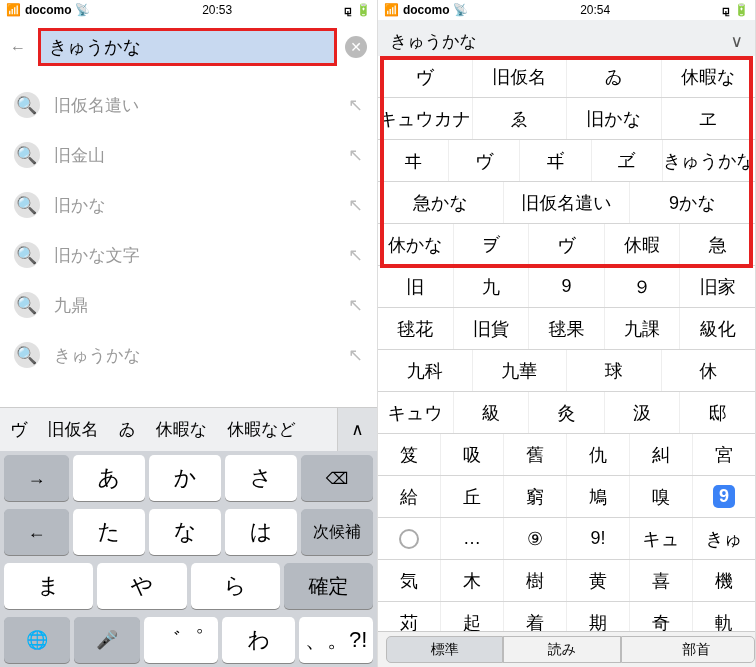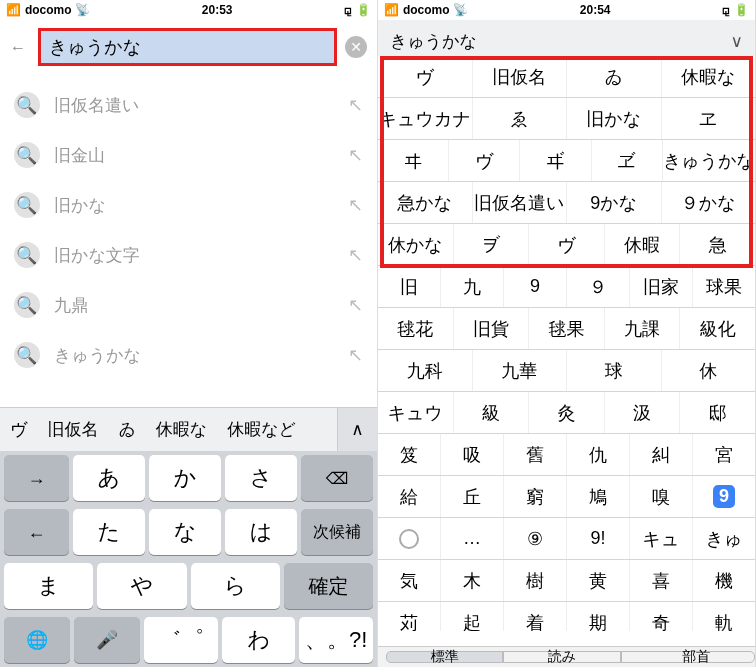--- a/index.html
+++ b/index.html
@@ -23,21 +23,21 @@
     height: 20px;
     display: flex;
     align-items: center;
     justify-content: space-between;
     padding: 0 6px;
     font-size: 12px;
     font-weight: 600;
     background: #fff;
   }
   .sb-left, .sb-right { display: flex; align-items: center; gap: 4px; }
-  .sb-center { font-weight: 700; }
+  .sb-center { font-weight: 400; }
   
   .search-header {
     display: flex;
     align-items: center;
     padding: 8px 10px;
     gap: 8px;
   }
   .back-arrow { width: 20px; height: 20px; color:#888; }
   .search-box {
     flex: 1;
@@ -128,21 +128,21 @@
   .icon-cell {
     width:20px;height:20px;border:2px solid #aaa;border-radius:50%;
     display:inline-block;
   }
   .blue-nine {
     background:#3b82f6;color:#fff;border-radius:5px;
     padding:1px 6px;font-weight:600;
   }
   
   .seg-control {
-    position:absolute; bottom:0; left:0; right:0; height:21px;
+    position:absolute; bottom:0; left:0; right:0; height:36px;
     display:flex; background:#f2f2f2; border-top:1px solid #ccc;
     font-size:14px;
   }
   .seg {
     flex:1; display:flex; align-items:center; justify-content:center;
     border:1px solid #bbb; margin:4px 0;
   }
   .seg:first-child { margin-left:8px; border-radius:5px 0 0 5px; }
   .seg:last-child { margin-right:0; border-radius:0 5px 5px 0;padding-left:17px; }
   .seg.active { background:#d9dce0; }
@@ -280,36 +280,34 @@
           <div class="cand-cell">ヰ</div>
           <div class="cand-cell">ヴ</div>
           <div class="cand-cell">ヸ</div>
           <div class="cand-cell">ヹ</div>
           <div class="cand-cell">きゅうかな</div>
         </div>
         <div class="cand-row">
           <div class="cand-cell">急かな</div>
           <div class="cand-cell">旧仮名遣い</div>
           <div class="cand-cell">9かな</div>
-          <div class="cand-cell">９かな</div>
         </div>
         <div class="cand-row">
           <div class="cand-cell">休かな</div>
           <div class="cand-cell">ヺ</div>
           <div class="cand-cell">ヴ</div>
           <div class="cand-cell">休暇</div>
           <div class="cand-cell">急</div>
         </div>
         <div class="cand-row">
           <div class="cand-cell">旧</div>
           <div class="cand-cell">九</div>
           <div class="cand-cell">9</div>
           <div class="cand-cell">９</div>
           <div class="cand-cell">旧家</div>
-          <div class="cand-cell">球果</div>
         </div>
         <div class="cand-row">
           <div class="cand-cell">毬花</div>
           <div class="cand-cell">旧貨</div>
           <div class="cand-cell">毬果</div>
           <div class="cand-cell">九課</div>
           <div class="cand-cell">級化</div>
         </div>
         <div class="cand-row">
           <div class="cand-cell">九科</div>

